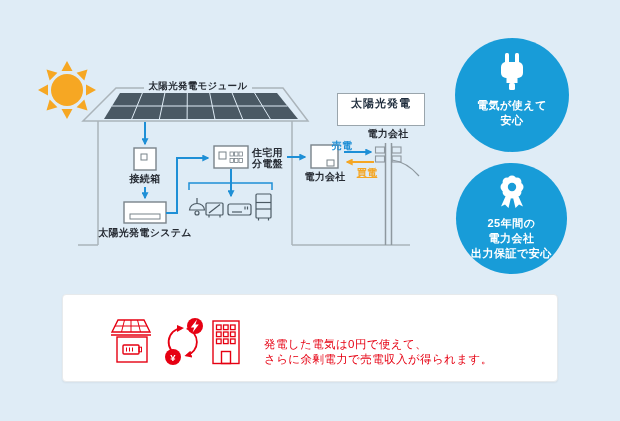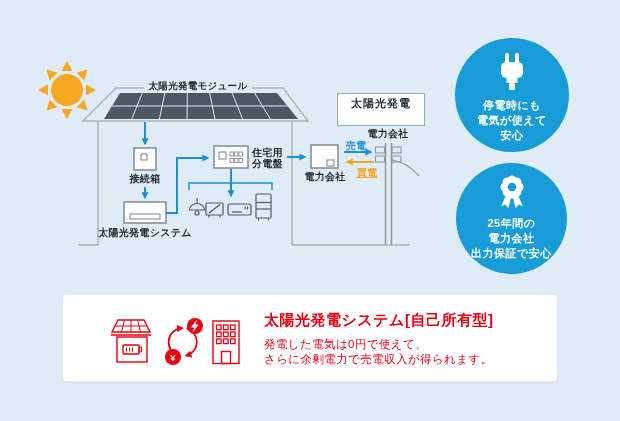--- a/index.html
+++ b/index.html
@@ -156,38 +156,37 @@
 
   <div class="lbl module-label" style="font-size:9.5px;">
     <span>太陽光発電モジュール</span></div>
   <div class="lbl" style="left:110px;top:173px;width:70px;">接続箱</div>
   <div class="lbl" style="left:70px;top:227px;width:150px;">太陽光発電システム</div>
   <div class="lbl" style="left:252px;top:147px;text-align:left;">
     <div>住宅用</div>
     <div>分電盤</div>
   </div>
   <div class="lbl" style="left:293px;top:171px;width:64px;">電力会社</div>
-  <div class="lbl blue" style="left:341px;top:140px;width:30px;">売電</div>
+  <div class="lbl blue" style="left:327px;top:140px;width:30px;">売電</div>
   <div class="lbl orange" style="left:352px;top:167px;width:30px;">買電</div>
   <div class="lbl" style="left:356px;top:128px;width:64px;">電力会社</div>
 
   <div class="abs title-box">
     <div>太陽光発電</div>
   </div>
 
   <div class="badge badge1">
     <svg width="34" height="40" viewBox="0 0 34 40" fill="#FFFFFF">
       <rect x="10" y="0" width="4" height="11" rx="1.5"></rect>
       <rect x="20" y="0" width="4" height="11" rx="1.5"></rect>
       <rect x="6" y="9" width="22" height="16" rx="5"></rect>
       <rect x="11.5" y="25" width="11" height="5"></rect>
       <rect x="14" y="30" width="6" height="7" rx="1.5"></rect>
     </svg>
     <div class="txt">
-      <div>停電時にも</div>
       <div>電気が使えて</div>
       <div>安心</div>
     </div>
   </div>
 
   <div class="badge badge2">
     <svg width="40" height="38" viewBox="0 0 40 38">
       <g fill="#FFFFFF">
         <polygon points="15,18 19.5,20.5 16.5,33 13,29.5 9,31.5"></polygon>
         <polygon points="25,18 20.5,20.5 23.5,33 27,29.5 31,31.5"></polygon>
@@ -259,20 +258,19 @@
             <rect x="215.5" y="331" width="4.6" height="4.6"></rect>
           <rect x="222.5" y="331" width="4.6" height="4.6"></rect>
             <rect x="229.5" y="331" width="4.6" height="4.6"></rect>
           <rect x="215.5" y="338" width="4.6" height="4.6"></rect>
             <rect x="222.5" y="338" width="4.6" height="4.6"></rect>
           <rect x="229.5" y="338" width="4.6" height="4.6"></rect>
         </g>
         <rect x="220.5" y="350.5" width="9" height="12"></rect>
       </g>
     </svg>
-    <div class="card-title">太陽光発電システム[自己所有型]</div>
     <div class="card-desc">
       <div>発電した電気は0円で使えて、</div>
       <div>さらに余剰電力で売電収入が得られます。</div>
     </div>
   </div>
 
 </div>
 
 </body></html>

